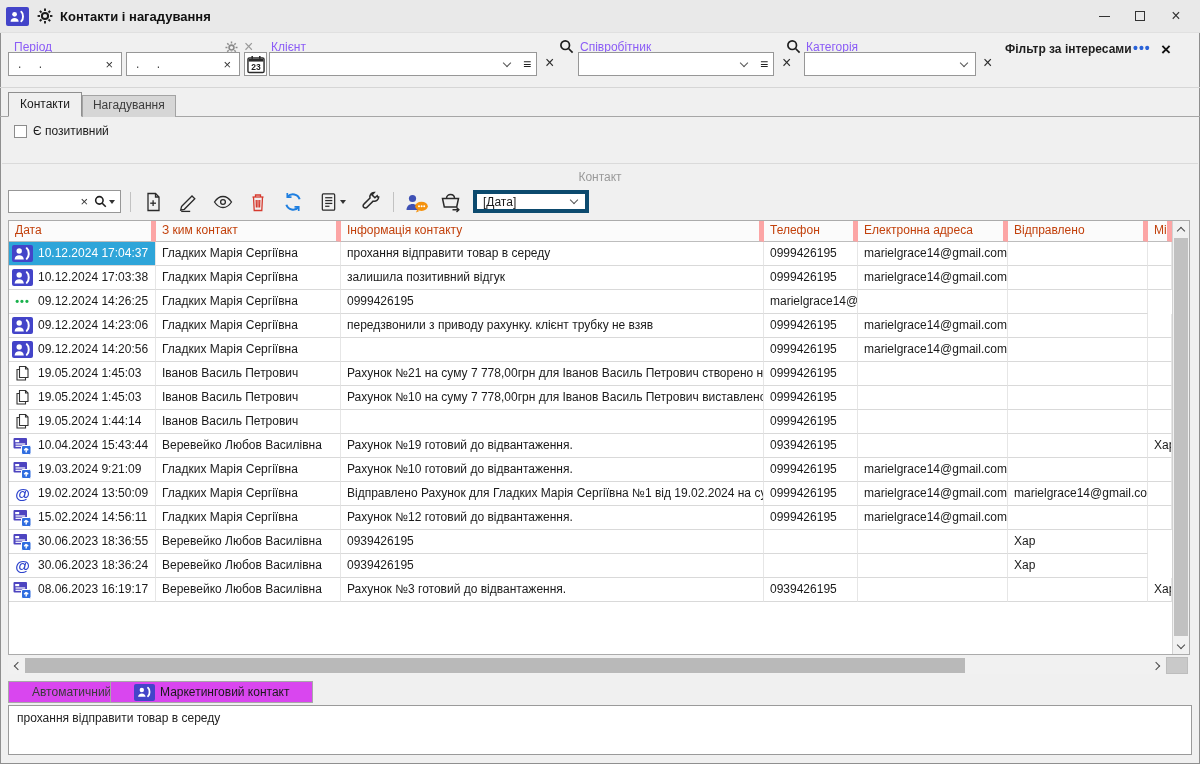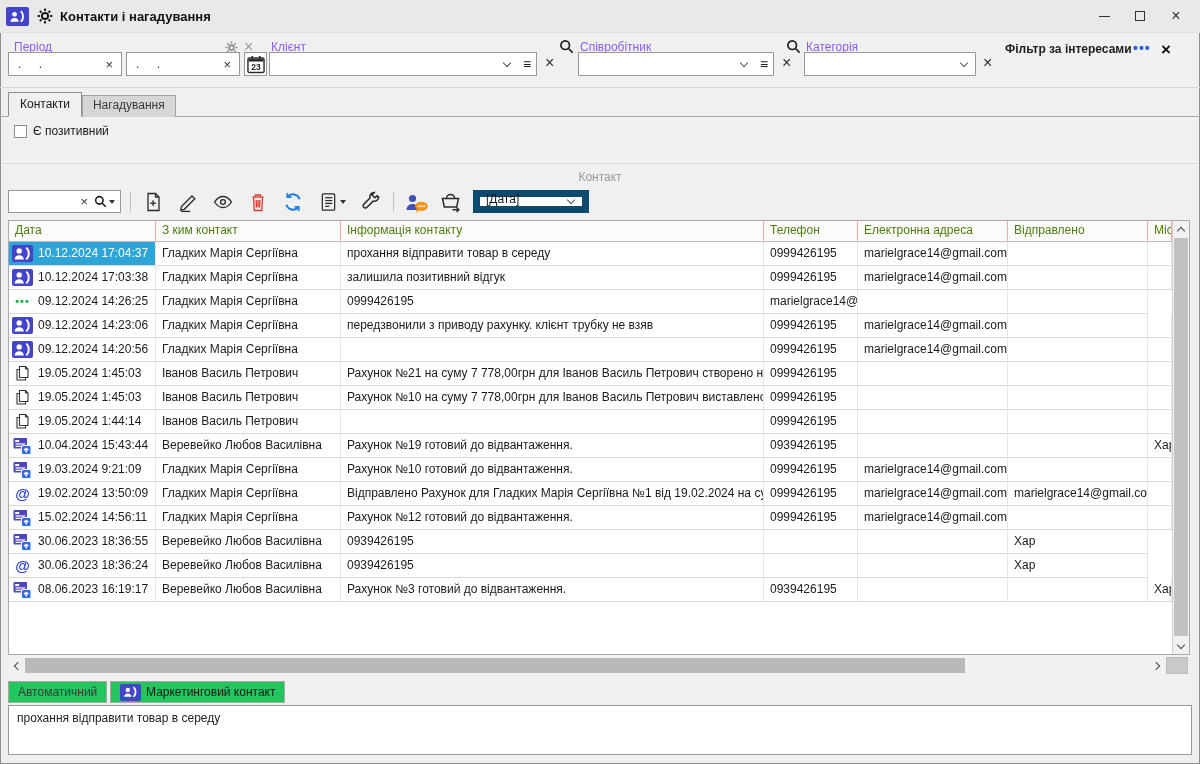--- a/index.html
+++ b/index.html
@@ -50,29 +50,29 @@
 
   
   .toolbar{position:absolute;top:188px;left:8px;height:27px;display:flex;align-items:center;gap:9px}
   .tsearch{width:113px;height:23px;background:#fff;border:1px solid #979797;display:flex;align-items:center}
   .tsearch .sx{margin-left:auto;padding:0 6px;color:#333;font-size:13px}
   .tsearch .smag{display:flex;align-items:center;gap:2px;padding-right:5px}
   .tsep{width:1px;height:20px;background:#c2c2c2}
   .tbtn{width:26px;height:25px;display:flex;align-items:center;justify-content:center}
   .tbtn.wide{width:34px;gap:2px}
   .caret{width:0;height:0;border-left:3.5px solid transparent;border-right:3.5px solid transparent;border-top:4.5px solid #333}
-  .datecombo{width:116px;height:23px;background:#fff;border:7px solid #0c4a6e;display:flex;align-items:flex-end}
+  .datecombo{width:116px;height:23px;background:#fff;border:4px solid #0c4a6e;display:flex;align-items:flex-end}
   .datecombo span.v{flex:1;padding-left:6px}
 
   
   .table{position:absolute;top:220px;left:8px;width:1182px;height:435px;background:#fff;border:1px solid #ababab}
   .tgrid{position:absolute;top:0;left:0;right:17px;bottom:0;overflow:hidden}
   .thead,.tr{display:grid;grid-template-columns:147px 185px 423px 94px 150px 140px 1fr}
   .thead{height:21px;background:#fbfbfb}
-  .th{border-right:1px solid #fca5a5;border-bottom:1px solid #bdbdbd;padding:2px 6px;white-space:nowrap;overflow:hidden;color:#4d7c0f}
+  .th{border-right:5px solid #fca5a5;border-bottom:1px solid #bdbdbd;padding:2px 6px;white-space:nowrap;overflow:hidden;color:#c2410c}
   .tr{height:24px}
   .td{border-right:1px solid #e6e6e6;border-bottom:1px solid #d9d9d9;padding:0 6px;line-height:23px;height:24px;white-space:nowrap;overflow:hidden}
   .c-date{display:flex;align-items:center;padding-left:2px;gap:4px}
   .ricon{width:23px;height:18px;display:flex;align-items:center;justify-content:center;flex:0 0 auto}
   .sel{background:#2ea5d9;color:#fff}
   .gdots{color:#18b14b;font-weight:bold;font-size:11px;letter-spacing:1px}
   .atico{color:#2d43cd;font-weight:bold;font-size:15px;line-height:1}
 
   
   .vscroll{position:absolute;top:0;right:0;bottom:0;width:17px;background:#f1f1f1;border-left:1px solid #d2d2d2}
@@ -83,21 +83,21 @@
   .hs-thumb{position:absolute;top:1px;bottom:1px;left:17px;width:940px;background:#b9b9b9}
   .scroll-corner{position:absolute;top:657px;left:1166px;width:22px;height:17px;background:#c9c9c9;border:1px solid #bdbdbd}
   .ch{display:inline-block;width:6px;height:6px;border-right:1.5px solid #4a4a4a;border-bottom:1.5px solid #4a4a4a}
   .ch-up{transform:rotate(-135deg);margin-top:3px}
   .ch-down{transform:rotate(45deg);margin-bottom:3px}
   .ch-left{transform:rotate(135deg);margin-left:3px}
   .ch-right{transform:rotate(-45deg);margin-right:3px}
   .ch-thin{border-color:#555}
 
   
-  .btab{position:absolute;top:681px;height:22px;border:1px solid #a8a8a8;background:#22c55e;display:flex;align-items:center;padding:0 9px;gap:5px;color:#3a3a3a;white-space:nowrap}
+  .btab{position:absolute;top:681px;height:22px;border:1px solid #a8a8a8;background:#d946ef;display:flex;align-items:center;padding:0 23px;gap:5px;color:#3a3a3a;white-space:nowrap}
   .btab .bicon{width:21px;height:17px;background:#4344c9;border-radius:2px;display:flex;align-items:center;justify-content:center}
   .btab.marketing{color:#1a1a1a}
   .detail{position:absolute;top:705px;left:8px;width:1184px;height:50px;background:#fff;border:1px solid #9a9a9a;padding:5px 8px;color:#222}
 </style>
 </head>
 <body>
 
 <div class="titlebar">
   <span class="appicon">
     <svg width="19" height="15" viewBox="0 0 21 17">

